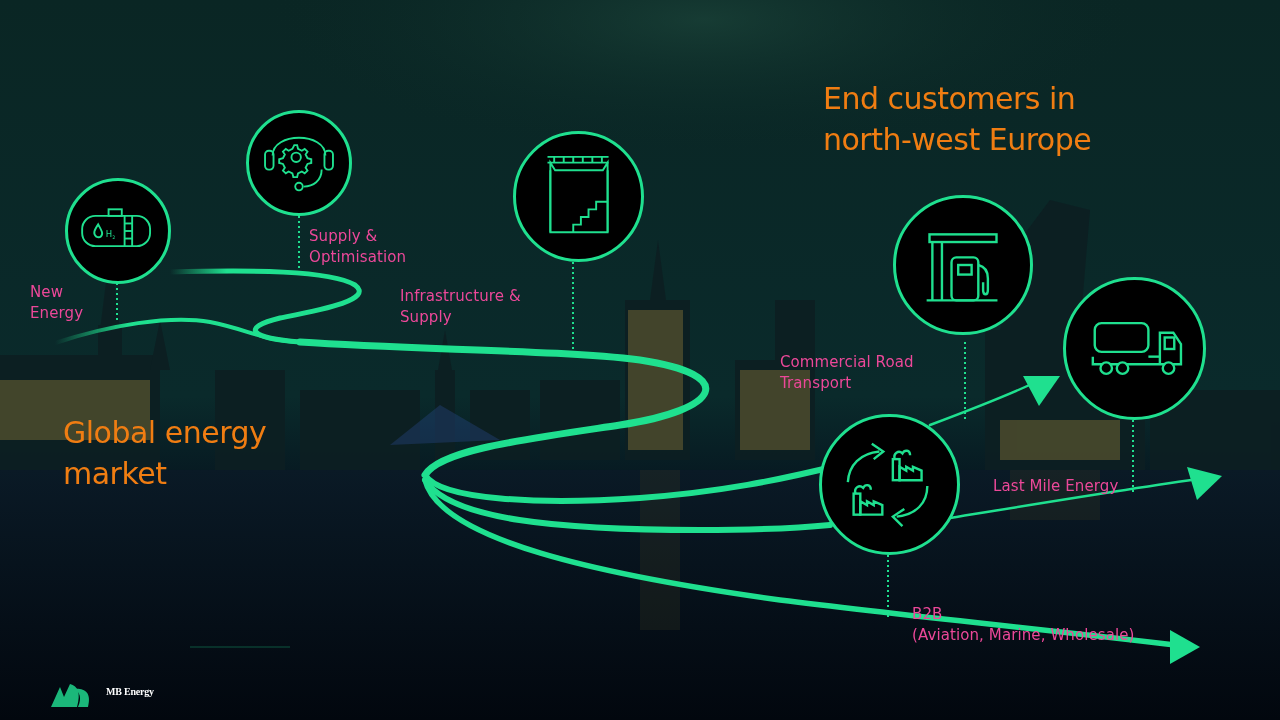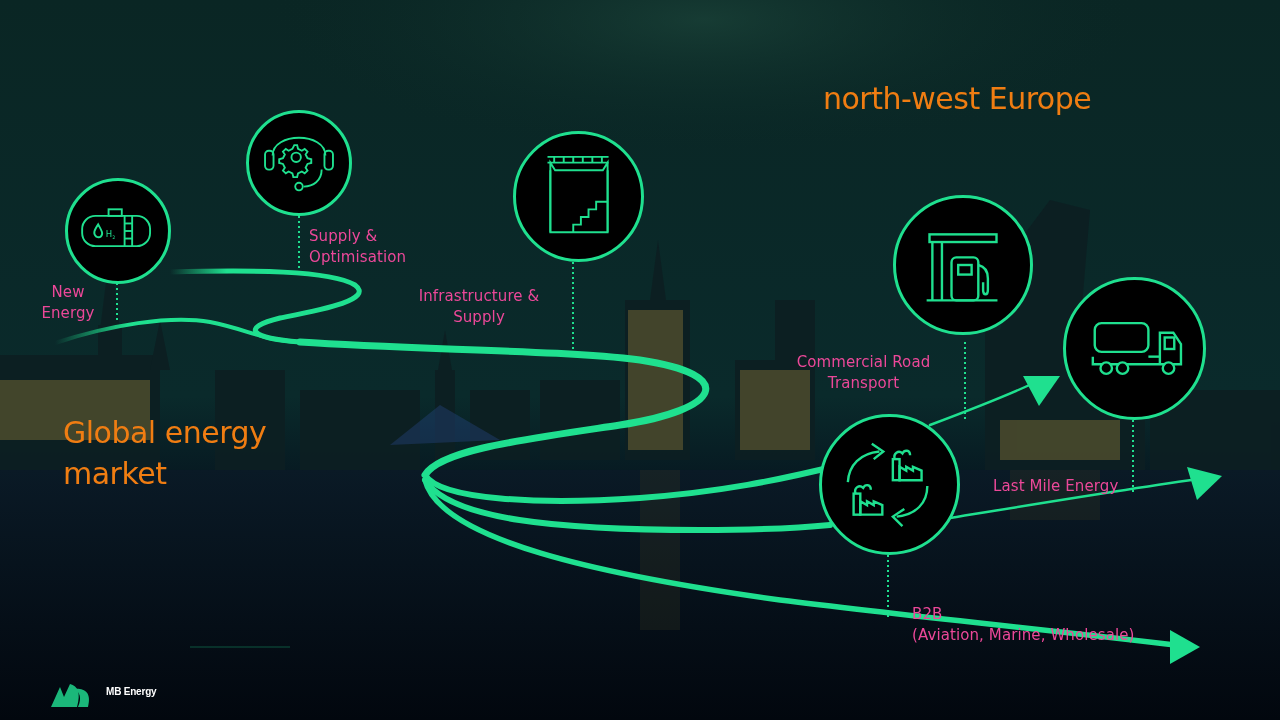--- a/index.html
+++ b/index.html
@@ -7,28 +7,28 @@
     width:1280px; height:720px; overflow:hidden; position:relative;
     font-family: "Liberation Sans", sans-serif;
     background:#03141a;
   }
   .bg { position:absolute; inset:0; }
   .layer { position:absolute; inset:0; }
   .label {
     position:absolute; color:#ec4899; font-size:15px; line-height:21px;
     font-family: "DejaVu Sans", sans-serif; letter-spacing:0.1px;
   }
-  .label.right { text-align:center; }
+  .label.right { text-align:left; }
   .headline {
     position:absolute; color:#f07d12; font-size:30px; line-height:41px;
     font-family: "DejaVu Sans", sans-serif; letter-spacing:-0.5px;
   }
   .logo-text {
     position:absolute; left:106px; top:686px; color:#ffffff; font-size:10px;
-    font-weight:bold; font-family:Liberation Sans, sans-serif; letter-spacing:-0.2px;
+    font-weight:bold; font-family:Liberation Serif, serif; letter-spacing:-0.2px;
   }
   .node { position:absolute; border-radius:50%; background:#000; border:3px solid #1fe08f; box-sizing:border-box; }
   .node svg { position:absolute; inset:0; width:100%; height:100%; }
 </style>
 </head>
 <body>
 
 <svg class="bg" viewBox="0 0 1280 720" width="1280" height="720">
   <defs>
     <linearGradient id="sky" x1="0" y1="0" x2="0" y2="1">
@@ -245,20 +245,21 @@
 <div class="label" style="left:993px;top:450px;margin-top:26px;">
   <div>Last Mile Energy</div>
 </div>
 
 <div class="label" style="left:912px;top:572px;margin-top:32px;">
   <div>B2B</div>
   <div>(Aviation, Marine, Wholesale)</div>
 </div>
 
 <div class="headline" style="left:823px;top:78px;">
+  <div>End customers in</div>
   <div>north-west Europe</div>
 </div>
 
 <div class="headline" style="left:63px;top:412px;">
   <div>Global energy</div>
   <div>market</div>
 </div>
 
 <svg style="position:absolute;left:48px;top:680px;" width="48" height="28" viewBox="0 0 48 28">
   <path d="M3,27 L12,7 L16,17 L22,4 C30,6 33,13 29,27 Z" fill="#1bb77a"></path>

